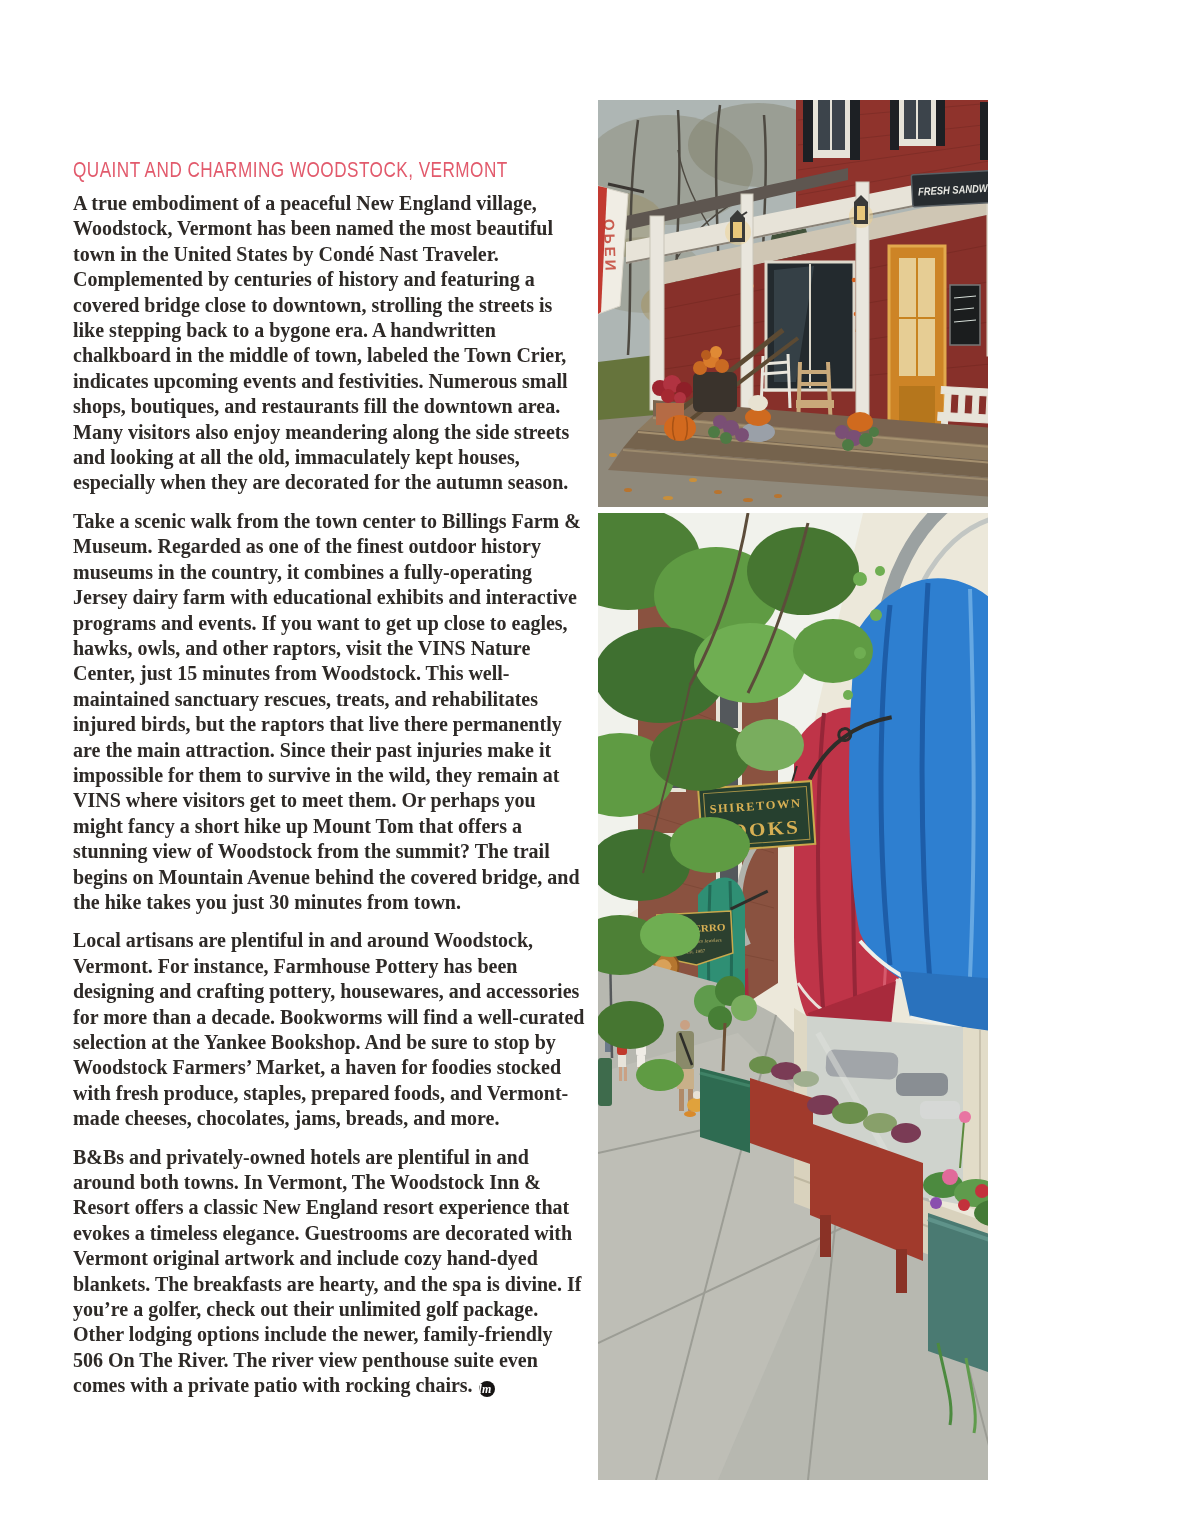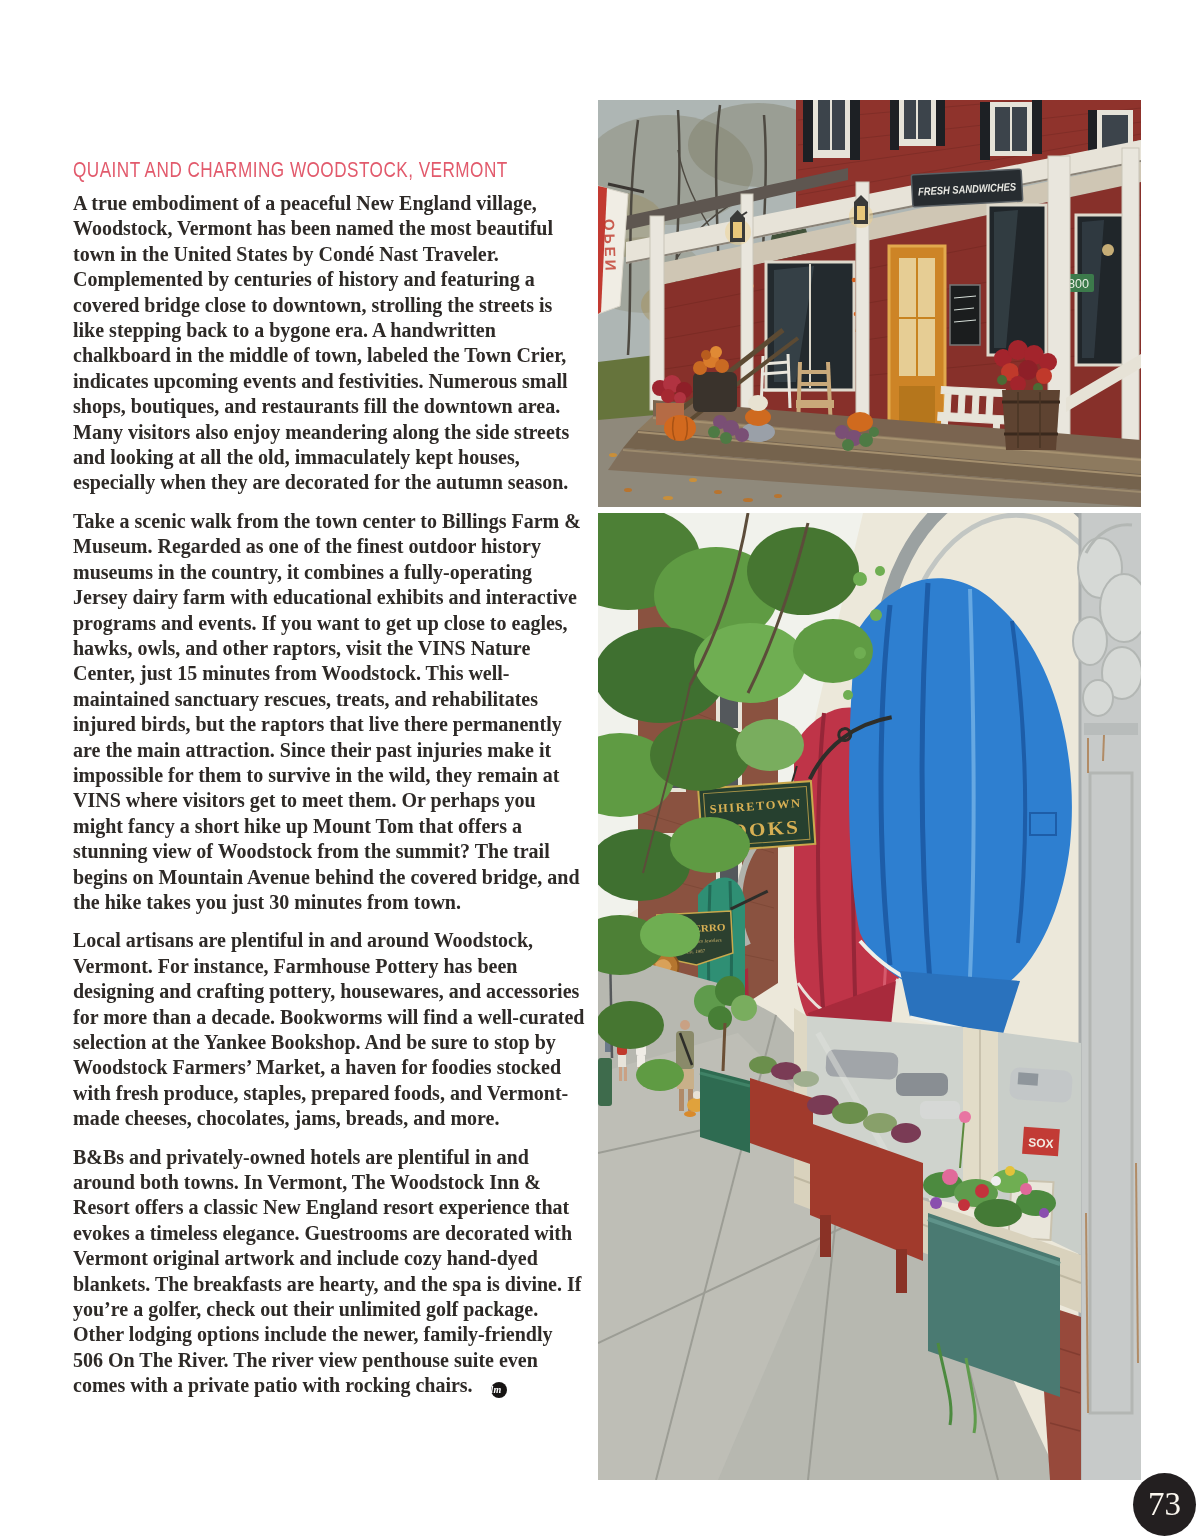--- a/index.html
+++ b/index.html
@@ -1,25 +1,25 @@
 <!DOCTYPE html>
 <html><head>
 <meta charset="utf-8">
 <style>
   html,body{margin:0;padding:0;background:#ffffff;}
-  .page{position:relative;width:1200px;height:1538px;background:#ffffff;overflow:hidden;
+  .page{position:relative;width:988px;height:1538px;background:#ffffff;overflow:hidden;
         font-family:"Liberation Serif",serif;}
   .text-col{position:absolute;left:73px;top:156px;width:513px;}
   .heading{margin:0 0 8px 0;font-family:"Liberation Sans",sans-serif;font-weight:400;
            font-size:22px;line-height:27px;letter-spacing:.6px;color:#e25a6c;
            transform:scaleX(.78);transform-origin:left center;white-space:nowrap;}
   .para{margin:0 0 13px 0;font-size:20px;line-height:25.4px;color:#2e2a27;text-align:left;font-weight:bold;}
   .endmark{display:inline-block;width:16px;height:16px;border-radius:50%;background:#161413;
-           color:#ffffff;font-size:10px;font-style:italic;line-height:16px;
-           margin-left:18px;transform:translateY(1px);}
+           color:#ffffff;font-size:12px;font-style:italic;line-height:16px;
+           margin-left:6px;transform:translateY(1px);}
   .photo{position:absolute;overflow:hidden;background:#ddd;}
   .photo svg{display:block;}
   #photo-storefront{left:598px;top:100px;width:543px;height:407px;}
   #photo-street{left:598px;top:513px;width:543px;height:967px;}
   .page-number{position:absolute;left:1133px;top:1473px;width:63px;height:63px;border-radius:50%;
                background:#231f20;color:#fbf7ef;display:flex;align-items:center;justify-content:center;
                font-family:"Liberation Serif",serif;font-size:33px;}
 </style>
 </head>
 <body>

